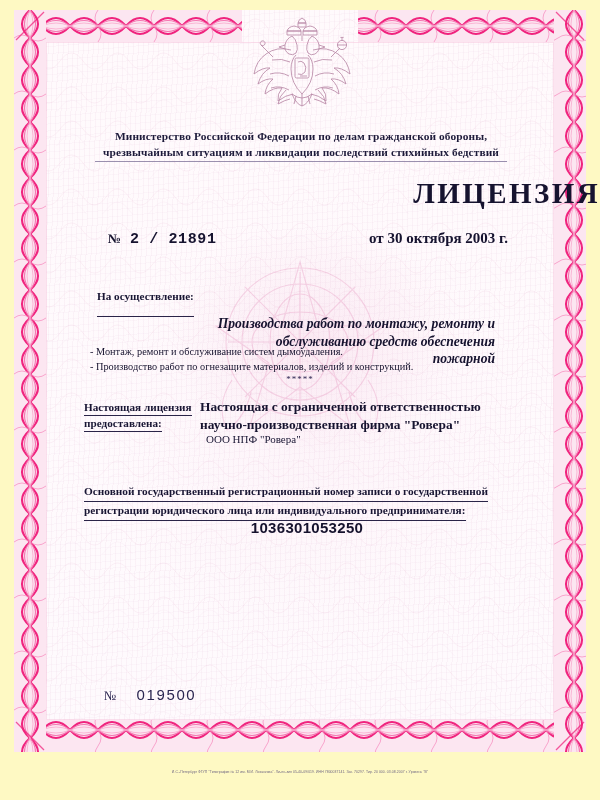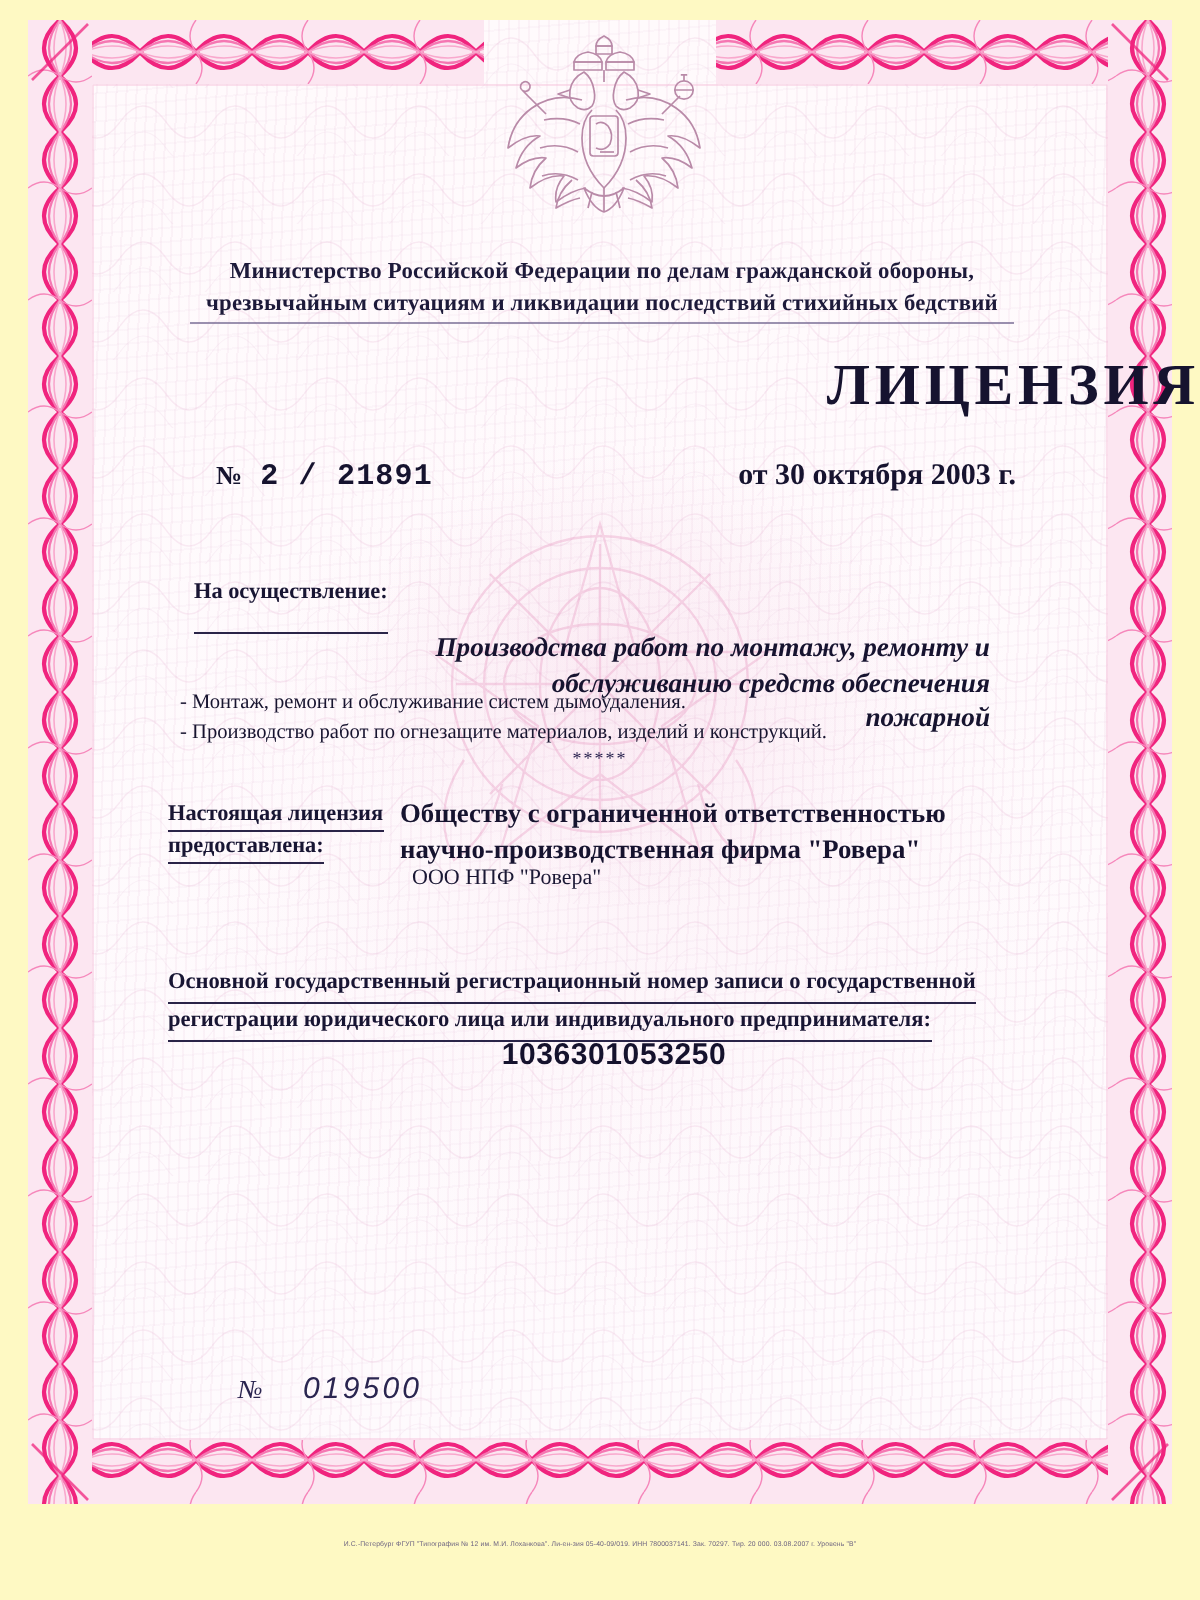--- a/index.html
+++ b/index.html
@@ -211,26 +211,25 @@
     text-align: center;
     font-family: "Liberation Sans", "DejaVu Sans", sans-serif;
     font-size: 15px;
     font-weight: bold;
     letter-spacing: 0.3px;
     color: #15122d;
   }
 
   .serial {
     position: absolute;
-    left: 119px; top: 686px;
+    left: 104px; top: 686px;
     font-family: "Liberation Sans", "DejaVu Sans", sans-serif;
     font-size: 15px;
     color: #2a2550;
     letter-spacing: 0.2px;
-    font-style: italic;
   }
   .serial .hash {
     font-family: "Liberation Serif", serif;
     font-size: 13px;
   }
   .serial .digits { margin-left: 20px; letter-spacing: 1.6px; }
 
   .imprint {
     position: absolute;
     left: 0; top: 770px;
@@ -391,21 +390,21 @@
     </div>
 
     <div class="stars">*****</div>
 
     <div class="label-granted">
       <span>Настоящая лицензия</span><br>
       <span>предоставлена:</span>
     </div>
 
     <div class="grantee">
-      <div>Обществу с ограниченной ответственностью</div>
+      <div>Настоящая с ограниченной ответственностью</div>
       <div>научно-производственная фирма "Ровера"</div>
     </div>
     <div class="grantee-short">ООО НПФ "Ровера"</div>
 
     <div class="ogrn-label">
       <span>Основной государственный регистрационный номер записи о государственной</span><br>
       <span>регистрации юридического лица или индивидуального предпринимателя:</span>
     </div>
 
     <div class="ogrn-value">1036301053250</div>

